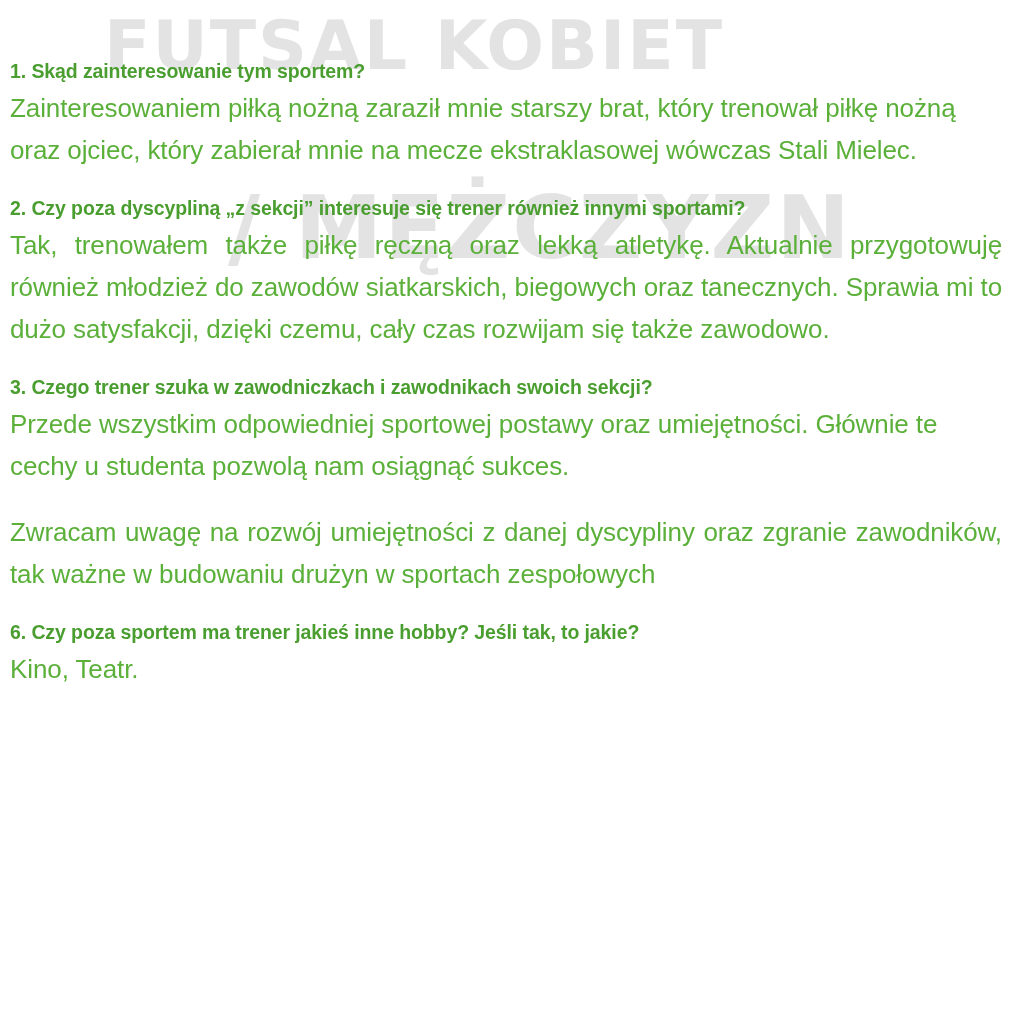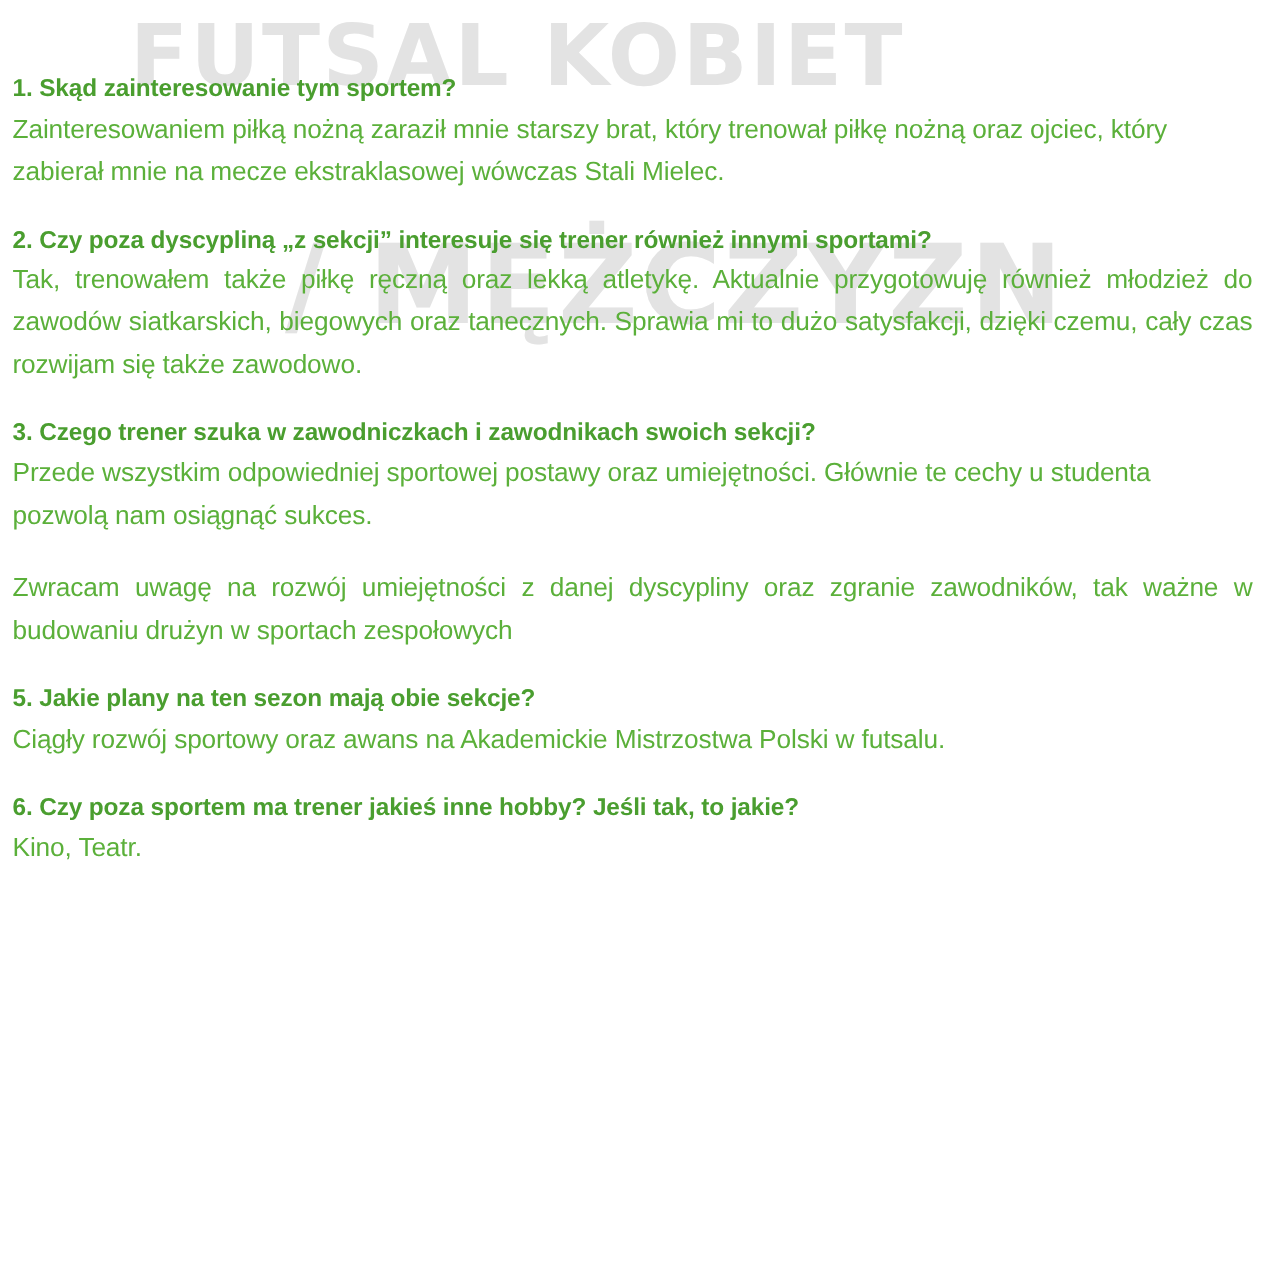--- a/index.html
+++ b/index.html
@@ -53,21 +53,21 @@
   .question {
     color: #4a9e2f;
     font-weight: bold;
     font-size: 19.5px;
     line-height: 1.42;
     margin-bottom: 1px;
     letter-spacing: -0.1px;
   }
   .answer {
     color: #5bb03a;
-    font-size: 21px;
+    font-size: 26px;
     line-height: 1.62;
     text-align: justify;
     letter-spacing: -0.1px;
   }
   .answer.nojust {
     text-align: left;
   }
 </style>
 </head>
 <body>
@@ -91,23 +91,19 @@
 
   <div class="qa-block">
     <div class="question">3. Czego trener szuka w zawodniczkach i zawodnikach swoich sekcji?</div>
     <div class="answer nojust">Przede wszystkim odpowiedniej sportowej postawy oraz umiejętności. Głównie te cechy u studenta pozwolą nam osiągnąć sukces.</div>
   </div>
 
   <div class="qa-block">
     <div class="answer">Zwracam uwagę na rozwój umiejętności z danej dyscypliny oraz zgranie zawodników, tak ważne w budowaniu drużyn w sportach zespołowych</div>
   </div>
 
-  <div class="qa-block">
-    <div class="question">5. Jakie plany na ten sezon mają obie sekcje?</div>
-    <div class="answer nojust">Ciągły rozwój sportowy oraz awans na Akademickie Mistrzostwa Polski w futsalu.</div>
-  </div>
 
   <div class="qa-block">
     <div class="question">6. Czy poza sportem ma trener jakieś inne hobby? Jeśli tak, to jakie?</div>
     <div class="answer nojust">Kino, Teatr.</div>
   </div>
 
 </div>
 
 </body></html>

